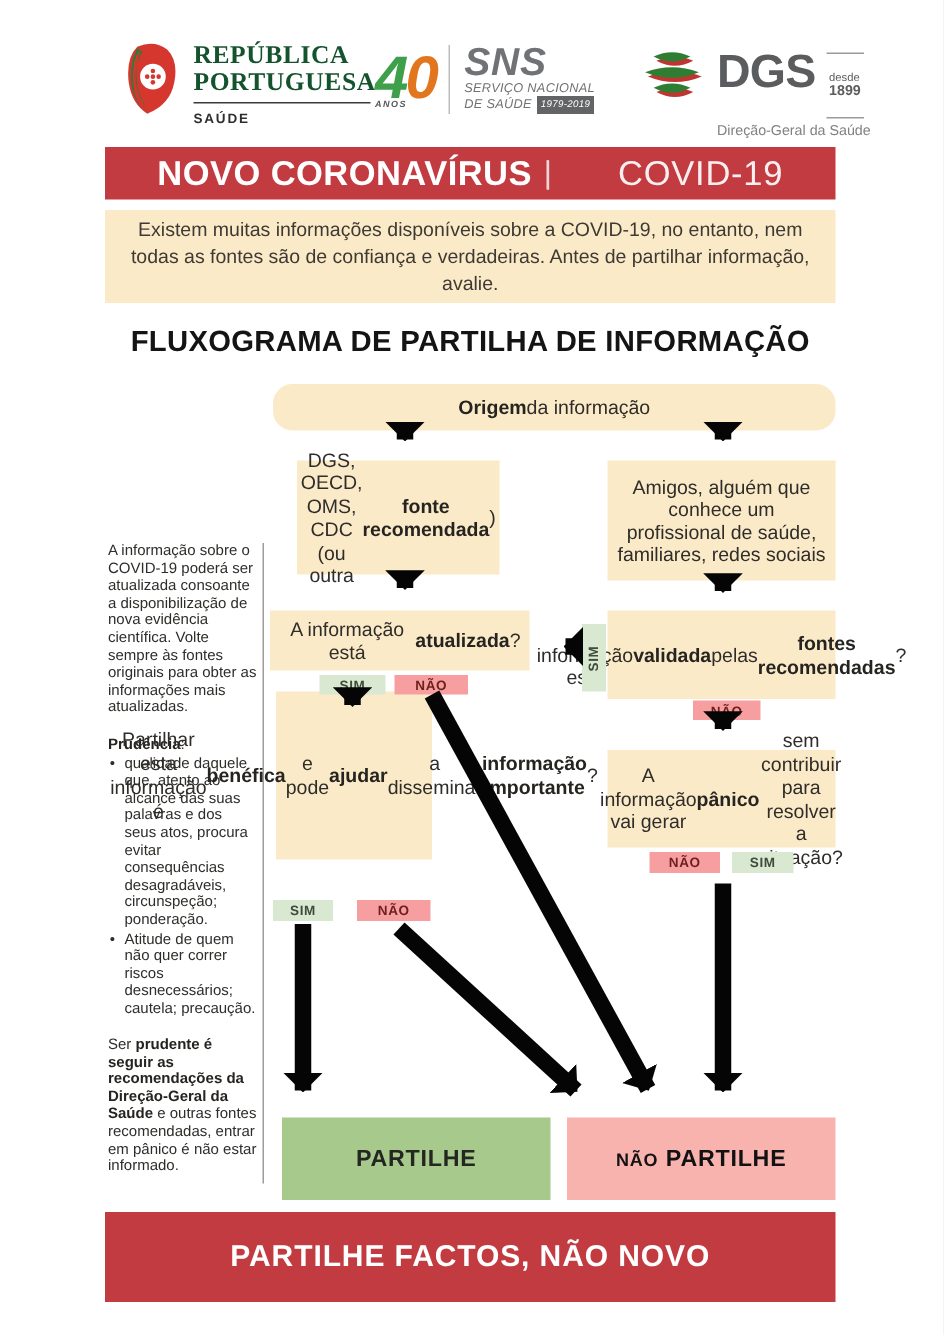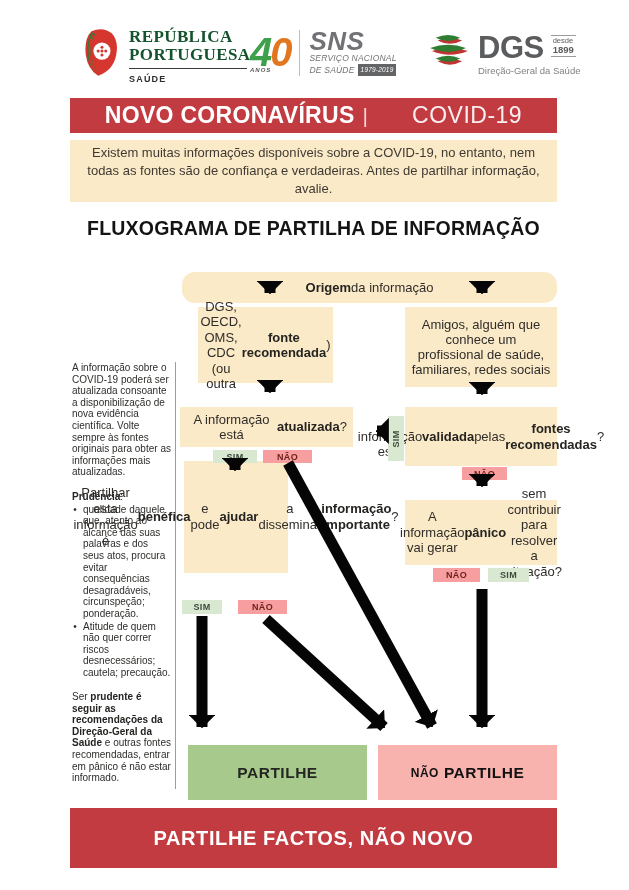--- a/index.html
+++ b/index.html
@@ -21,21 +21,21 @@
   .sns-div{width:1px;height:46px;background:#bdbdbd;margin:0 10px 0 8px;}
   .sns-name{font-size:26px;font-weight:800;line-height:23px;color:#717275;letter-spacing:.5px;}
   .sns-sub{font-size:8.5px;color:#717275;line-height:10.5px;letter-spacing:.2px;}
   .sns-badge{display:inline-block;background:#636466;color:#fff;font-size:6.5px;
     padding:1px 3px;margin-left:3px;vertical-align:1px;}
   .dgs-logo{position:absolute;left:426px;top:33px;display:flex;align-items:flex-start;}
   .dgs-body{margin-left:8px;}
   .dgs-row{display:flex;align-items:flex-start;}
   .dgs-acronym{font-size:31px;font-weight:800;line-height:29px;color:#5b5c5e;letter-spacing:-.5px;}
   .dgs-since{margin-left:7px;margin-top:2px;border-top:1px solid #9a9b9d;border-bottom:1px solid #9a9b9d;
-    padding:1px 2px;color:#5b5c5e;}
+    padding:12px 2px;color:#5b5c5e;}
   .dgs-since .lbl{font-size:7.5px;line-height:8px;display:block;}
   .dgs-since .yr{font-size:9.5px;font-weight:bold;line-height:10px;display:block;}
   .dgs-sub{font-size:9.5px;color:#808184;margin-top:3px;}
   
   .banner{position:absolute;left:70px;top:98px;width:487px;height:35px;background:#c23b40;
     display:flex;align-items:center;justify-content:center;gap:8px;color:#fff;}
   .banner .t1{font-size:23px;font-weight:800;letter-spacing:.3px;}
   .banner .sep{font-size:21px;font-weight:300;opacity:.8;}
   .banner .t2{font-size:23px;font-weight:400;opacity:.92;letter-spacing:.5px;margin-left:36px;}
   .intro{position:absolute;left:70px;top:140px;width:487px;height:62px;background:#fbeac8;
@@ -43,21 +43,21 @@
     font-size:13px;line-height:18px;color:#3e3a33;padding:12px 16px;box-sizing:border-box;}
   .flow-title{position:absolute;left:70px;top:217px;width:487px;text-align:center;
     font-size:19.5px;font-weight:800;color:#141414;letter-spacing:.2px;}
   .footer-banner{position:absolute;left:70px;top:808px;width:487px;height:60px;background:#c23b40;
     display:flex;align-items:center;justify-content:center;color:#fff;
     font-size:20px;font-weight:800;letter-spacing:.6px;}
   
   .fbox{position:absolute;background:#fbeac8;display:flex;align-items:center;justify-content:center;
     text-align:center;font-size:13px;line-height:15.5px;color:#2f2d2a;box-sizing:border-box;padding:3px 6px;}
   .fbox b{font-weight:bold;color:#262421;}
-  .b-origem{left:182px;top:272px;width:375px;height:31px;border-radius:13px;}
+  .b-origem{left:182px;top:256px;width:375px;height:31px;border-radius:13px;}
   .b-src-official{left:198px;top:307px;width:135px;height:76px;}
   .b-src-informal{left:405px;top:307px;width:152px;height:80px;line-height:15px;}
   .b-atual{left:180px;top:407px;width:173px;height:40px;}
   .b-valid{left:405px;top:407px;width:152px;height:59px;}
   .b-benef{left:184px;top:461px;width:104px;height:112px;line-height:16px;}
   .b-panic{left:405px;top:500px;width:152px;height:65px;}
   
   .chip{position:absolute;display:flex;align-items:center;justify-content:center;
     font-size:9px;font-weight:bold;letter-spacing:.4px;}
   .chip.green{background:#d9e8d1;color:#3e4a3a;}

